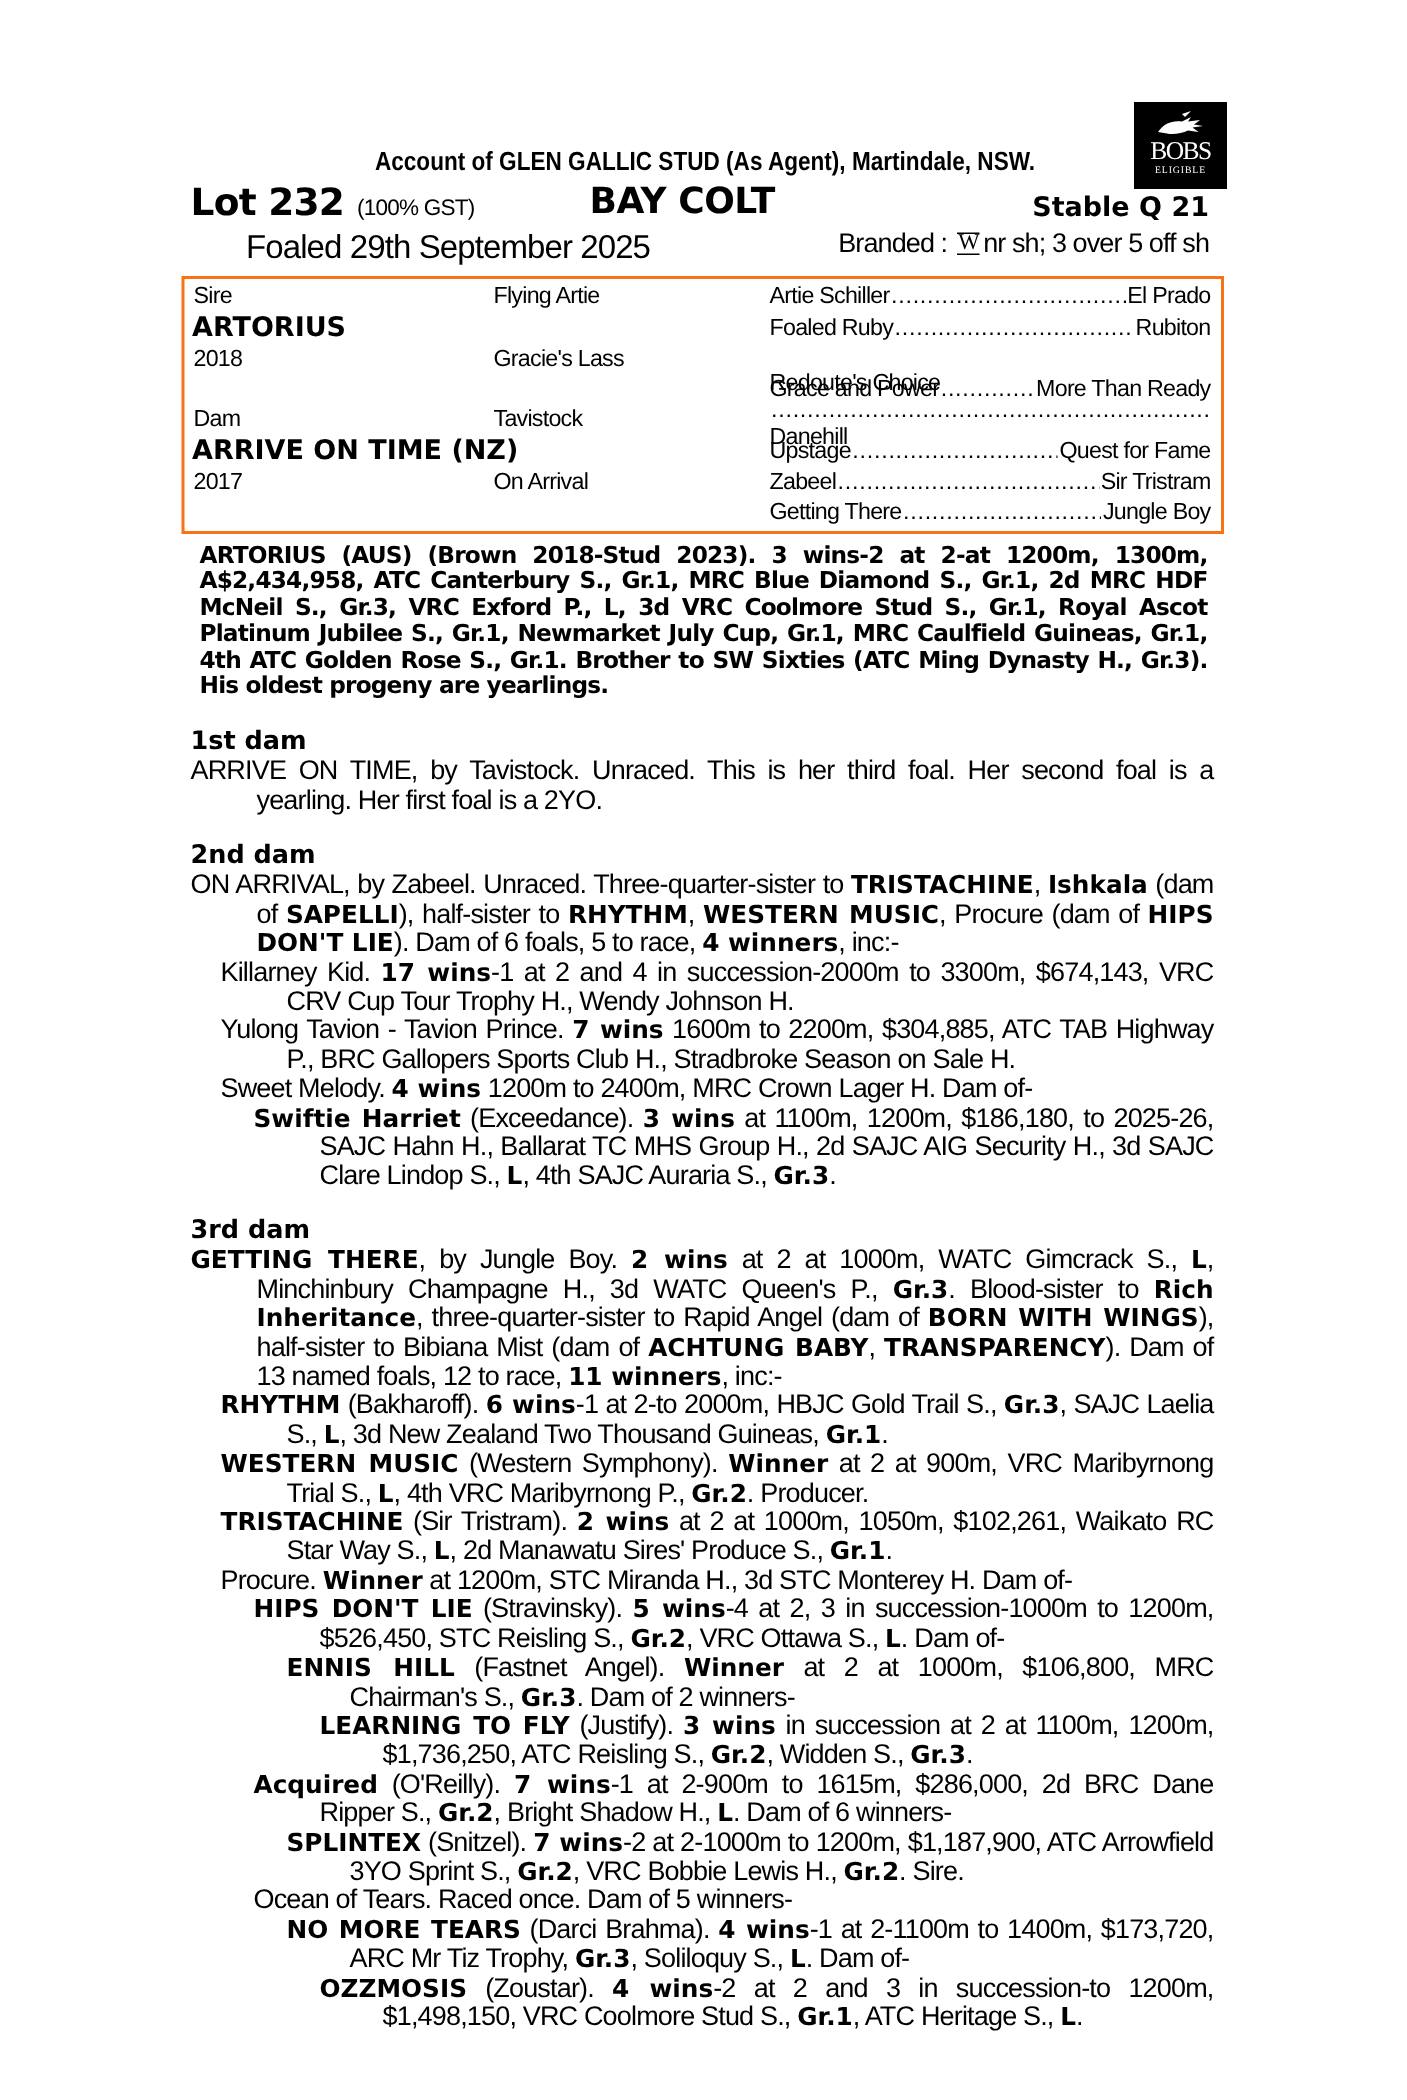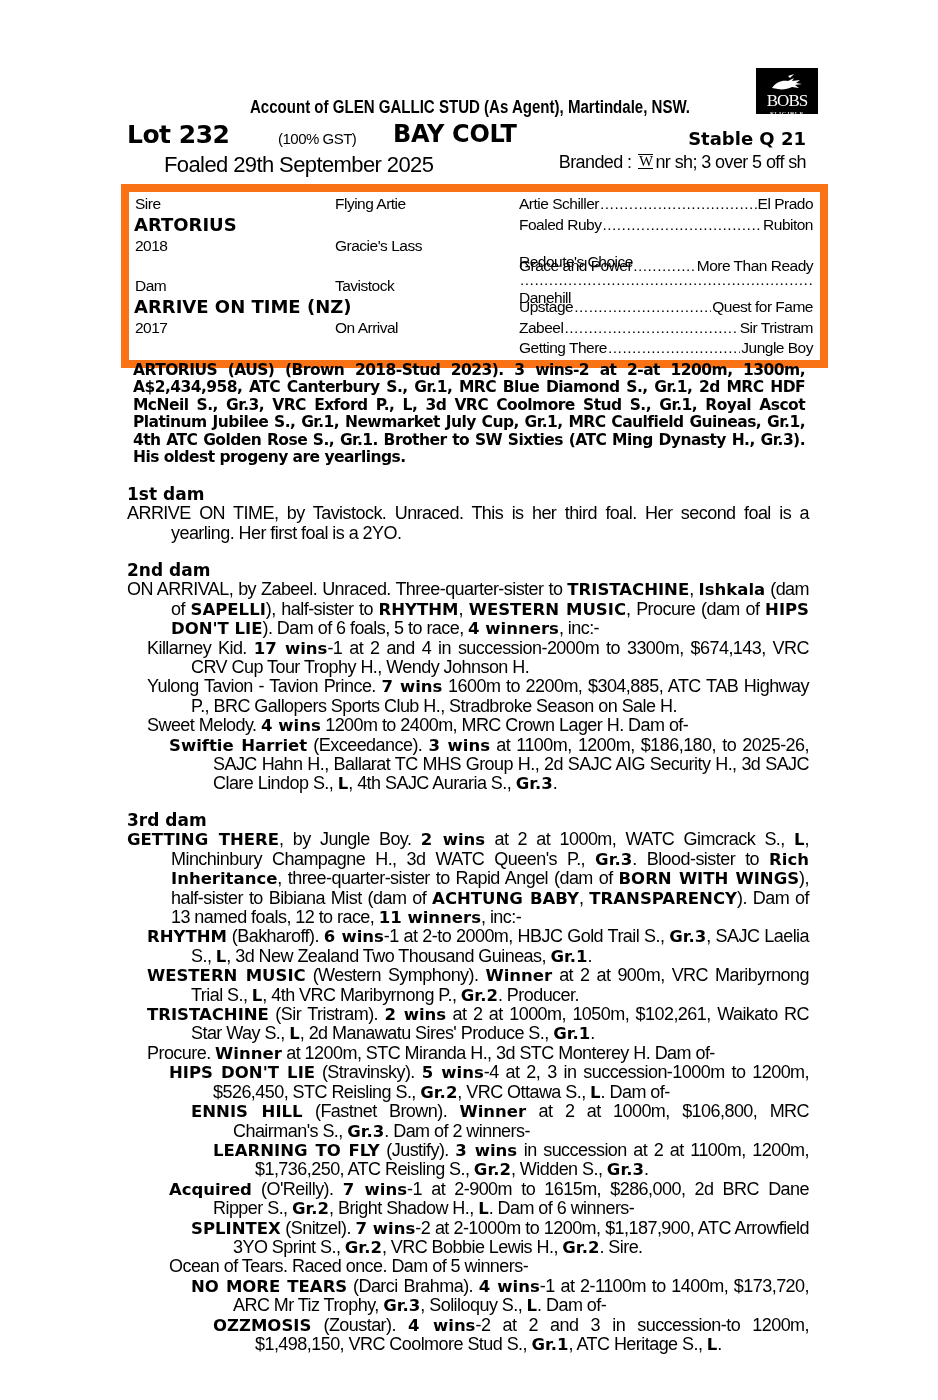--- a/index.html
+++ b/index.html
@@ -1,29 +1,29 @@
 <!DOCTYPE html>
 <html><head>
 <meta charset="utf-8">
 <style>
   html, body { margin:0; padding:0; background:#ffffff; }
   body { width:938px; height:1400px; position:relative; overflow:hidden; color:#000; font-family:"Liberation Sans", sans-serif; }
   #account { position:absolute; left:200px; top:97px; width:540px; text-align:center; font-weight:bold; font-size:17.5px; transform:scaleX(0.86); transform-origin:center; letter-spacing:0; }
-  #logo { position:absolute; left:756px; top:68px; width:62px; height:46px; background:#000; color:#fff; text-align:center; }
+  #logo { position:absolute; left:756px; top:68px; width:62px; height:58px; background:#000; color:#fff; text-align:center; }
   #logo .horse { position:absolute; left:14px; top:4px; width:34px; height:22px; }
   #logo .bobs { position:absolute; left:0; right:0; top:24px; font-family:"Liberation Serif", serif; font-size:17px; line-height:17px; letter-spacing:-1px; }
   #logo .elig { position:absolute; left:0; right:0; top:42px; font-family:"Liberation Serif", serif; font-size:6.5px; letter-spacing:0.6px; }
   #lot { position:absolute; left:127px; top:120px; font-family:"DejaVu Sans", sans-serif; font-weight:bold; font-size:25px; letter-spacing:-0.5px; }
-  #gst { position:absolute; left:238px; top:130px; font-size:15px; letter-spacing:-0.5px;margin-left:40px; }
+  #gst { position:absolute; left:238px; top:130px; font-size:15px; letter-spacing:-0.5px; }
   #sex { position:absolute; left:393px; top:120px; font-family:"DejaVu Sans", sans-serif; font-weight:bold; font-size:24px; letter-spacing:-0.3px; }
   #stable { position:absolute; right:132px; top:128px; font-family:"DejaVu Sans", sans-serif; font-weight:bold; font-size:18px; }
   #foaled { position:absolute; left:120px; top:152px; font-size:22px; letter-spacing:-0.6px;margin-left:44px; }
   #branded { position:absolute; right:132px; top:152px; font-size:18px; letter-spacing:-0.6px; }
   .brandmark { display:inline-block; font-family:"Liberation Serif", serif; font-size:15px; border-top:1.5px solid #000; border-bottom:1.5px solid #000; line-height:13px; padding:0 1px; margin:0 2px; vertical-align:2px; }
-  #pedigree { position:absolute; left:121px; top:184px; width:691px; height:168px; border:8px solid #f97316; }
+  #pedigree { position:absolute; left:121px; top:184px; width:691px; height:168px; border:2px solid #f97316; }
   .pcell { position:absolute; font-size:15.5px; letter-spacing:-0.5px; white-space:nowrap; }
   .pbig { font-family:"DejaVu Sans", sans-serif; font-weight:bold; font-size:18px; letter-spacing:0; }
   .g3 { position:absolute; left:390px; width:294px; font-size:15.5px; letter-spacing:-0.5px; display:flex; white-space:nowrap; }
   .g3 .dots { flex:1; overflow:hidden; margin:0 1px; }
   .g3 .dots::before { content:"...................................................................................................."; letter-spacing:0.5px; }
   #sirebio { position:absolute; left:133px; top:362px; width:672px; font-family:"DejaVu Sans", sans-serif; font-weight:bold; font-size:15.5px; line-height:17.4px; text-align:justify; letter-spacing:-0.55px; transform:scaleX(1); }
   .sec { position:absolute; left:127px; width:682px; font-size:18px; line-height:19.4px; letter-spacing:-0.55px; }
   .sec h3 { margin:0; font-family:"DejaVu Sans", sans-serif; font-weight:bold; font-size:17px; letter-spacing:0; line-height:19.4px; }
   .p { text-align:justify; text-align-last:left; }
   .p.i0 { padding-left:44px; text-indent:-44px; }
@@ -127,21 +127,21 @@
 
 <div class="sec" style="top:811px;">
   <h3>3rd dam</h3>
   <div class="p i0"><span class="k">GETTING THERE</span><span>, by Jungle Boy. </span><span class="k">2 wins</span><span> at 2 at 1000m, WATC Gimcrack S., </span><span class="k">L</span><span>, Minchinbury Champagne H., 3d WATC Queen's P., </span><span class="k">Gr.3</span><span>. Blood-sister to </span><span class="k">Rich Inheritance</span><span>, three-quarter-sister to Rapid Angel (dam of </span><span class="k">BORN WITH WINGS</span><span>), half-sister to Bibiana Mist (dam of </span><span class="k">ACHTUNG BABY</span><span>, </span><span class="k">TRANSPARENCY</span><span>). Dam of 13 named foals, 12 to race, </span><span class="k">11 winners</span><span>, inc:-</span></div>
   <div>
       <div class="p i1"><span class="k">RHYTHM</span><span> (Bakharoff). </span><span class="k">6 wins</span><span>-1 at 2-to 2000m, HBJC Gold Trail S., </span><span class="k">Gr.3</span><span>, SAJC Laelia S., </span><span class="k">L</span><span>, 3d New Zealand Two Thousand Guineas, </span><span class="k">Gr.1</span><span>.</span></div>
       <div class="p i1"><span class="k">WESTERN MUSIC</span><span> (Western Symphony). </span><span class="k">Winner</span><span> at 2 at 900m, VRC Maribyrnong Trial S., </span><span class="k">L</span><span>, 4th VRC Maribyrnong P., </span><span class="k">Gr.2</span><span>. Producer.</span></div>
       <div class="p i1"><span class="k">TRISTACHINE</span><span> (Sir Tristram). </span><span class="k">2 wins</span><span> at 2 at 1000m, 1050m, $102,261, Waikato RC Star Way S., </span><span class="k">L</span><span>, 2d Manawatu Sires' Produce S., </span><span class="k">Gr.1</span><span>.</span></div>
       <div class="p i1"><span>Procure. </span><span class="k">Winner</span><span> at 1200m, STC Miranda H., 3d STC Monterey H. Dam of-</span></div>
       <div class="p i2"><span class="k">HIPS DON'T LIE</span><span> (Stravinsky). </span><span class="k">5 wins</span><span>-4 at 2, 3 in succession-1000m to 1200m, $526,450, STC Reisling S., </span><span class="k">Gr.2</span><span>, VRC Ottawa S., </span><span class="k">L</span><span>. Dam of-</span></div>
-      <div class="p i3"><span class="k">ENNIS HILL</span><span> (Fastnet Brown). </span><span class="k">Winner</span><span> at 2 at 1000m, $106,800, MRC Chairman's S., </span><span class="k">Gr.3</span><span>. Dam of 2 winners-</span></div>
+      <div class="p i3"><span class="k">ENNIS HILL</span><span> (Fastnet Angel). </span><span class="k">Winner</span><span> at 2 at 1000m, $106,800, MRC Chairman's S., </span><span class="k">Gr.3</span><span>. Dam of 2 winners-</span></div>
       <div class="p i4"><span class="k">LEARNING TO FLY</span><span> (Justify). </span><span class="k">3 wins</span><span> in succession at 2 at 1100m, 1200m, $1,736,250, ATC Reisling S., </span><span class="k">Gr.2</span><span>, Widden S., </span><span class="k">Gr.3</span><span>.</span></div>
       <div class="p i2"><span class="k">Acquired</span><span> (O'Reilly). </span><span class="k">7 wins</span><span>-1 at 2-900m to 1615m, $286,000, 2d BRC Dane Ripper S., </span><span class="k">Gr.2</span><span>, Bright Shadow H., </span><span class="k">L</span><span>. Dam of 6 winners-</span></div>
       <div class="p i3"><span class="k">SPLINTEX</span><span> (Snitzel). </span><span class="k">7 wins</span><span>-2 at 2-1000m to 1200m, $1,187,900, ATC Arrowfield 3YO Sprint S., </span><span class="k">Gr.2</span><span>, VRC Bobbie Lewis H., </span><span class="k">Gr.2</span><span>. Sire.</span></div>
       <div class="p i2"><span>Ocean of Tears. Raced once. Dam of 5 winners-</span></div>
       <div class="p i3"><span class="k">NO MORE TEARS</span><span> (Darci Brahma). </span><span class="k">4 wins</span><span>-1 at 2-1100m to 1400m, $173,720, ARC Mr Tiz Trophy, </span><span class="k">Gr.3</span><span>, Soliloquy S., </span><span class="k">L</span><span>. Dam of-</span></div>
       <div class="p i4"><span class="k">OZZMOSIS</span><span> (Zoustar). </span><span class="k">4 wins</span><span>-2 at 2 and 3 in succession-to 1200m, $1,498,150, VRC Coolmore Stud S., </span><span class="k">Gr.1</span><span>, ATC Heritage S., </span><span class="k">L</span><span>.</span></div>
     </div>
 </div>
 
 </body></html>

